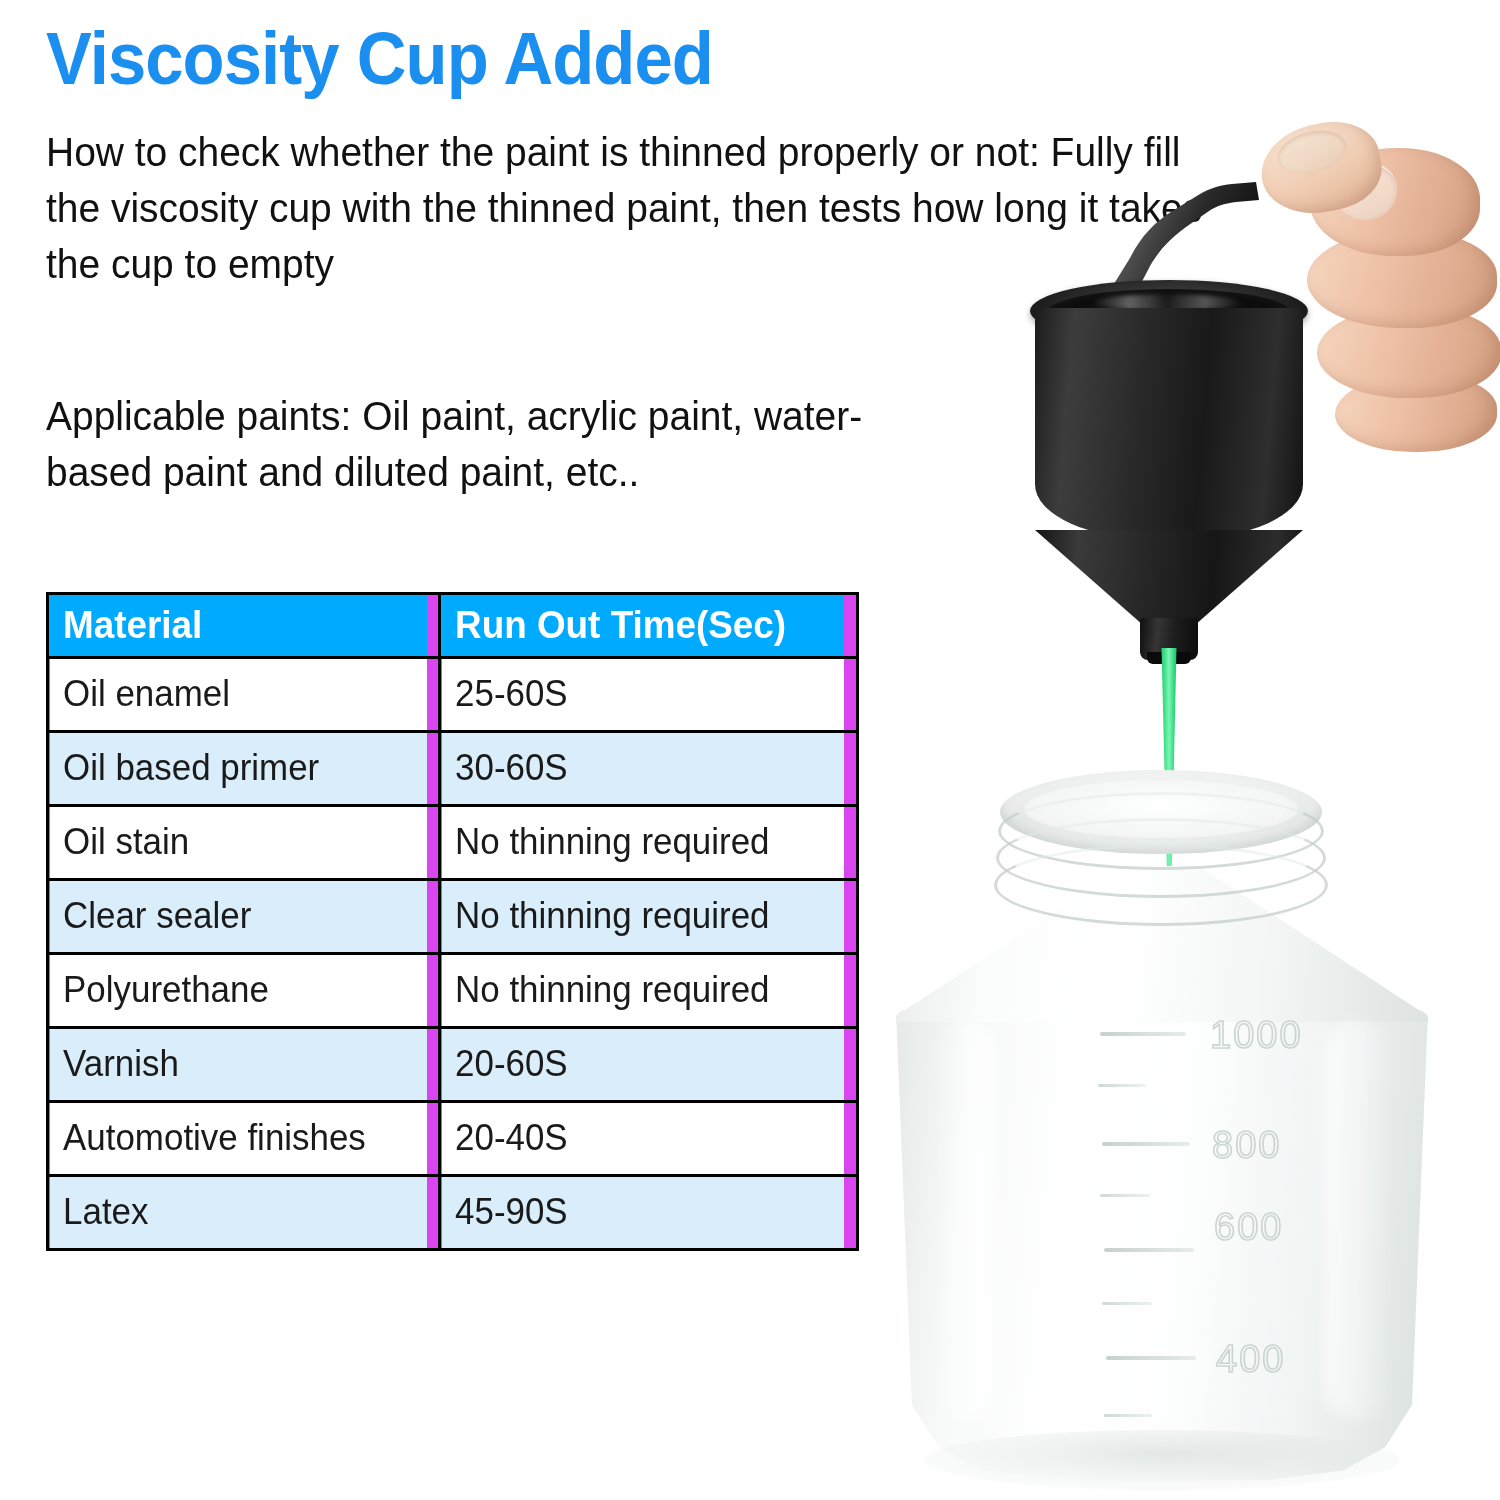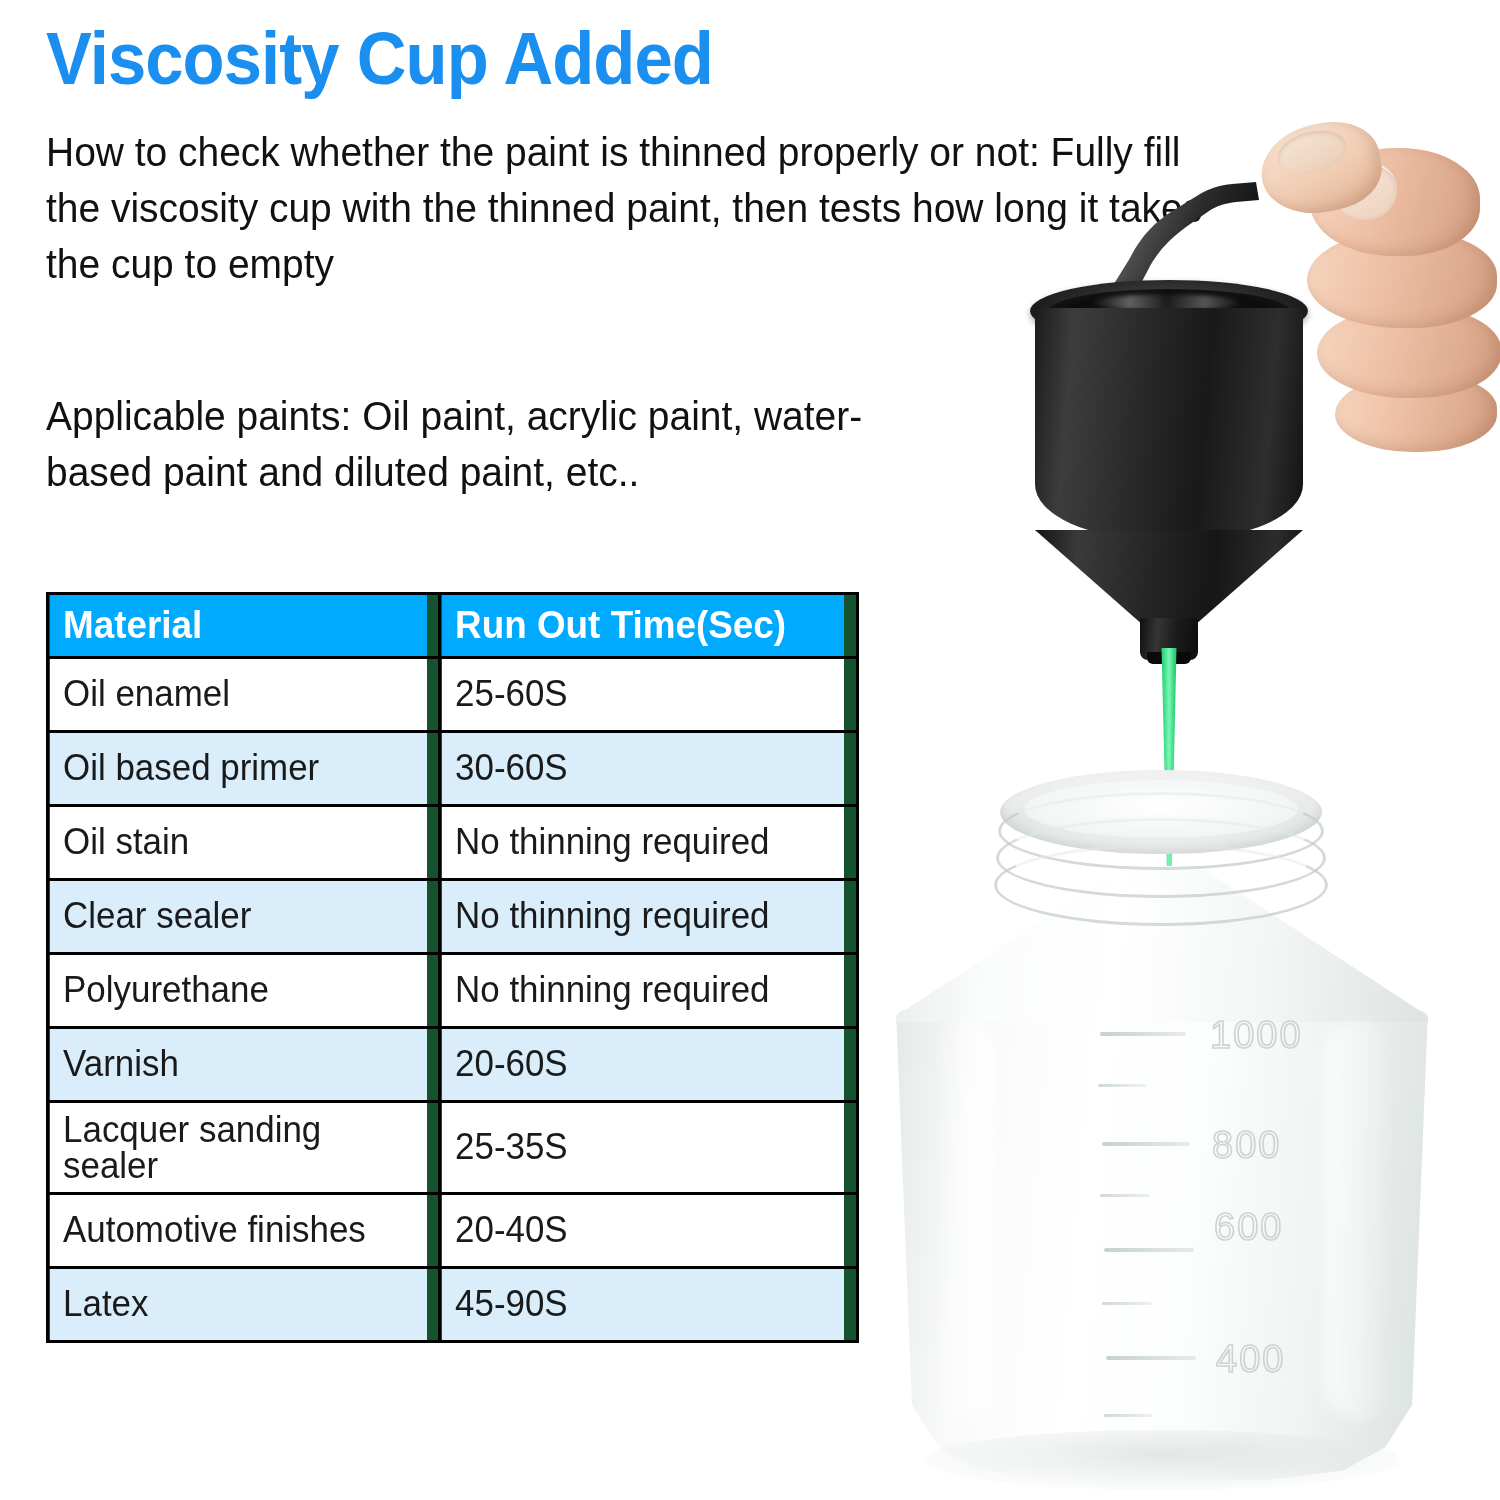--- a/index.html
+++ b/index.html
@@ -25,21 +25,21 @@
   }
   #para1 { top: 124px; width: 1230px; }
   #para2 { top: 388px; width: 900px; }
 
   
   #spec-table {
     position: absolute; left: 46px; top: 592px;
     width: 810px;
     border-collapse: collapse;
     table-layout: fixed;
-    background: #14532d;
+    background: #d946ef;
   }
   #spec-table td, #spec-table th {
     border: 3px solid #000;
     padding: 6px 14px;
     font-size: 36px;
     font-weight: normal;
     color: #1a1a1a;
     text-align: left;
     vertical-align: middle;
     line-height: 1.07;
@@ -274,24 +274,20 @@
         <td class="mat">Clear sealer</td>
         <td class="tm">No thinning required</td>
       </tr>
       <tr>
         <td class="mat">Polyurethane</td>
         <td class="tm">No thinning required</td>
       </tr>
       <tr class="alt">
         <td class="mat">Varnish</td>
         <td class="tm">20-60S</td>
-      </tr>
-      <tr class="two-line">
-        <td class="mat">Lacquer sanding sealer</td>
-        <td class="tm">25-35S</td>
       </tr>
       <tr>
         <td class="mat">Automotive finishes</td>
         <td class="tm">20-40S</td>
       </tr>
       <tr class="alt">
         <td class="mat">Latex</td>
         <td class="tm">45-90S</td>
       </tr>
     </tbody>

